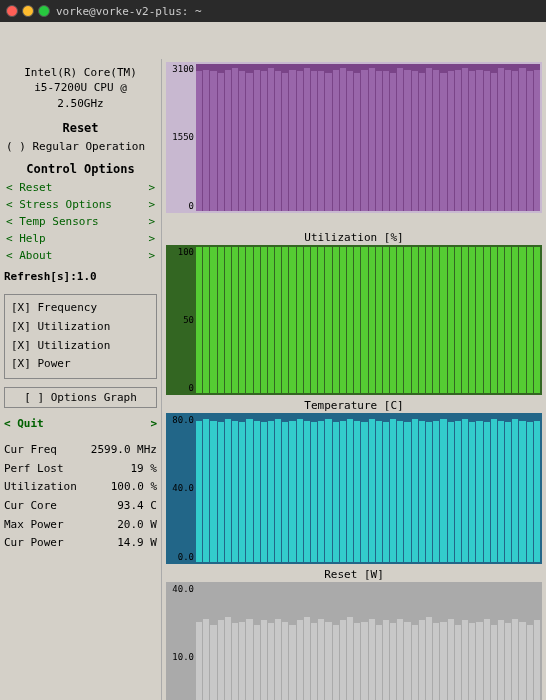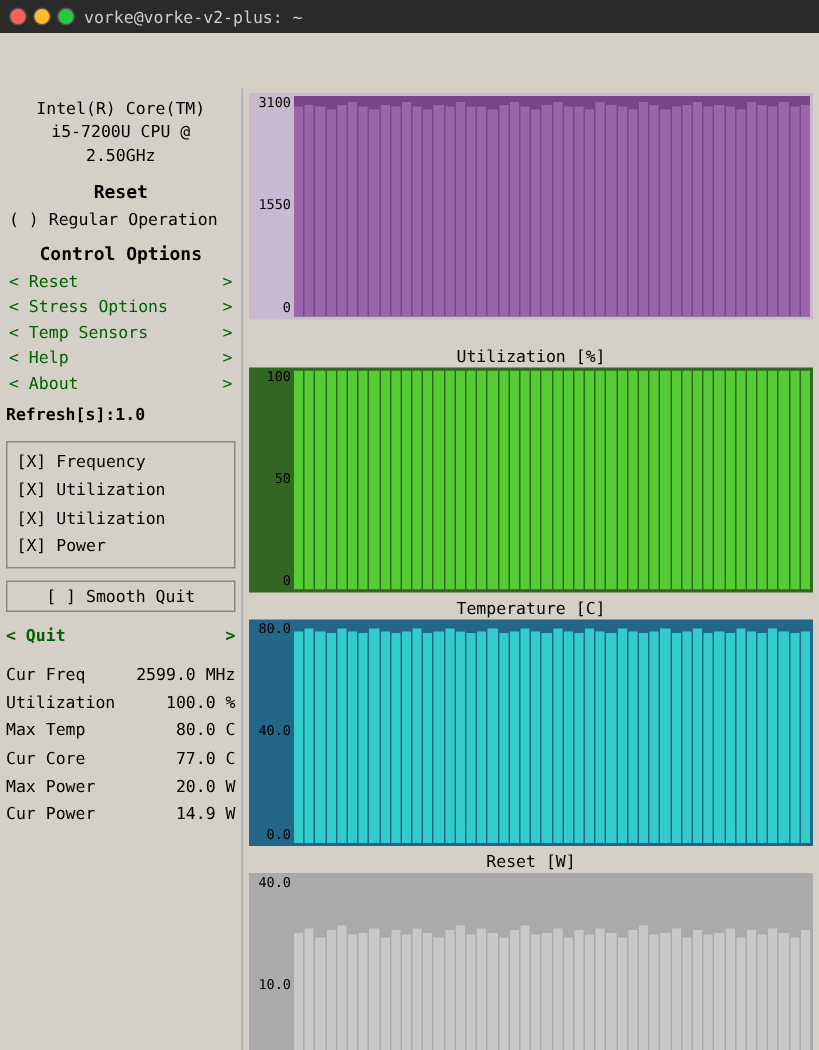--- a/index.html
+++ b/index.html
@@ -228,43 +228,43 @@
 
     <div class="refresh-line">Refresh[s]:1.0</div>
 
     <div class="checkbox-group">
         <div>[X] Frequency</div>
         <div>[X] Utilization</div>
         <div>[X] Utilization</div>
         <div>[X] Power</div>
       </div>
 
-    <button class="smooth-btn">[ ] Smooth Quit</button>
+    <button class="smooth-btn">[ ] Options Graph</button>
 
     <div class="quit-line">
       <span>&lt; Quit</span>
       <span>&gt;</span>
     </div>
 
     <div class="stats-table" id="stats-table">
         <div class="stat-row">
           <span class="stat-label">Cur Freq</span>
           <span class="stat-value">2599.0 MHz</span>
         </div>
         <div class="stat-row">
+          <span class="stat-label">Perf Lost</span>
+          <span class="stat-value">19 %</span>
+        </div>
+        <div class="stat-row">
           <span class="stat-label">Utilization</span>
           <span class="stat-value">100.0 %</span>
         </div>
         <div class="stat-row">
-          <span class="stat-label">Max Temp</span>
-          <span class="stat-value">80.0 C</span>
-        </div>
-        <div class="stat-row">
           <span class="stat-label">Cur Core</span>
-          <span class="stat-value">77.0 C</span>
+          <span class="stat-value">93.4 C</span>
         </div>
         <div class="stat-row">
           <span class="stat-label">Max Power</span>
           <span class="stat-value">20.0 W</span>
         </div>
         <div class="stat-row">
           <span class="stat-label">Cur Power</span>
           <span class="stat-value">14.9 W</span>
         </div>
       </div>

